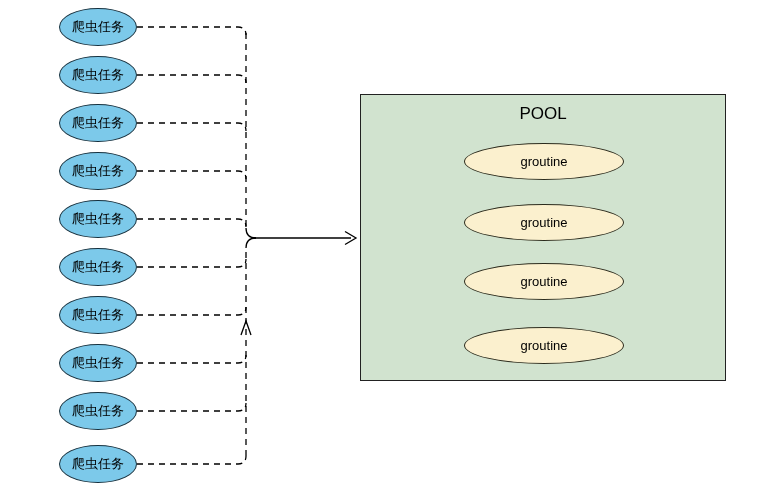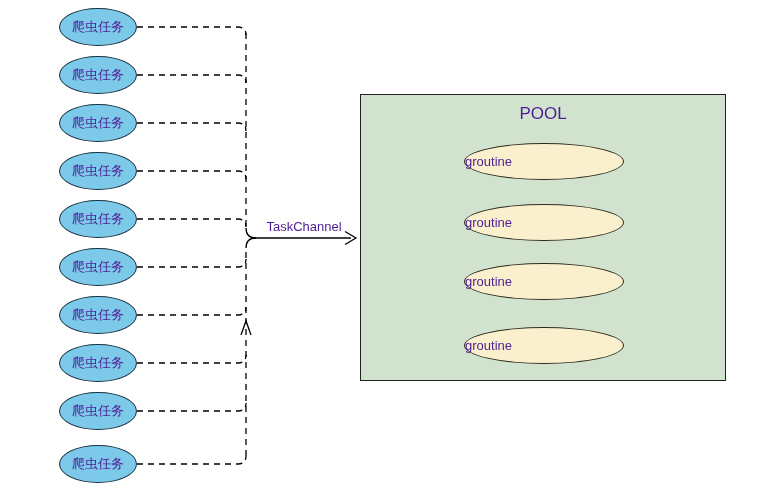--- a/index.html
+++ b/index.html
@@ -2,21 +2,21 @@
 <html><head>
 <meta charset="utf-8">
 <style>
   html, body { margin: 0; padding: 0; background: #ffffff; }
   .canvas {
     position: relative;
     width: 768px;
     height: 493px;
     background: #ffffff;
     font-family: "Liberation Sans", "DejaVu Sans", sans-serif;
-    color: #4c1d95;
+    color: #000000;
     overflow: hidden;
   }
   svg.wires {
     position: absolute;
     left: 0; top: 0;
     width: 768px; height: 493px;
     z-index: 1;
   }
   .task-node {
     position: absolute;
@@ -55,21 +55,21 @@
   .worker-node {
     position: absolute;
     left: 103px;
     width: 160px;
     height: 37px;
     background: #FBF0CE;
     border: 1.4px solid #2b2b1d;
     border-radius: 50%;
     display: flex;
     align-items: center;
-    justify-content: flex-start;
+    justify-content: center;
     font-size: 13px;
     box-sizing: border-box;
   }
   .channel-label {
     position: absolute;
     left: 252px;
     top: 219px;
     width: 104px;
     text-align: center;
     font-size: 13px;
@@ -131,21 +131,20 @@
   <div class="task-node" style="top:344px">
       <span>爬虫任务</span>
     </div>
   <div class="task-node" style="top:392px">
       <span>爬虫任务</span>
     </div>
   <div class="task-node" style="top:445px">
       <span>爬虫任务</span>
     </div>
 
-  <div class="channel-label">TaskChannel</div>
 
   <div class="pool">
     <div class="pool-title">POOL</div>
     <div class="worker-node" style="top:48px">
         <span>groutine</span>
       </div>
     <div class="worker-node" style="top:109px">
         <span>groutine</span>
       </div>
     <div class="worker-node" style="top:168px">

